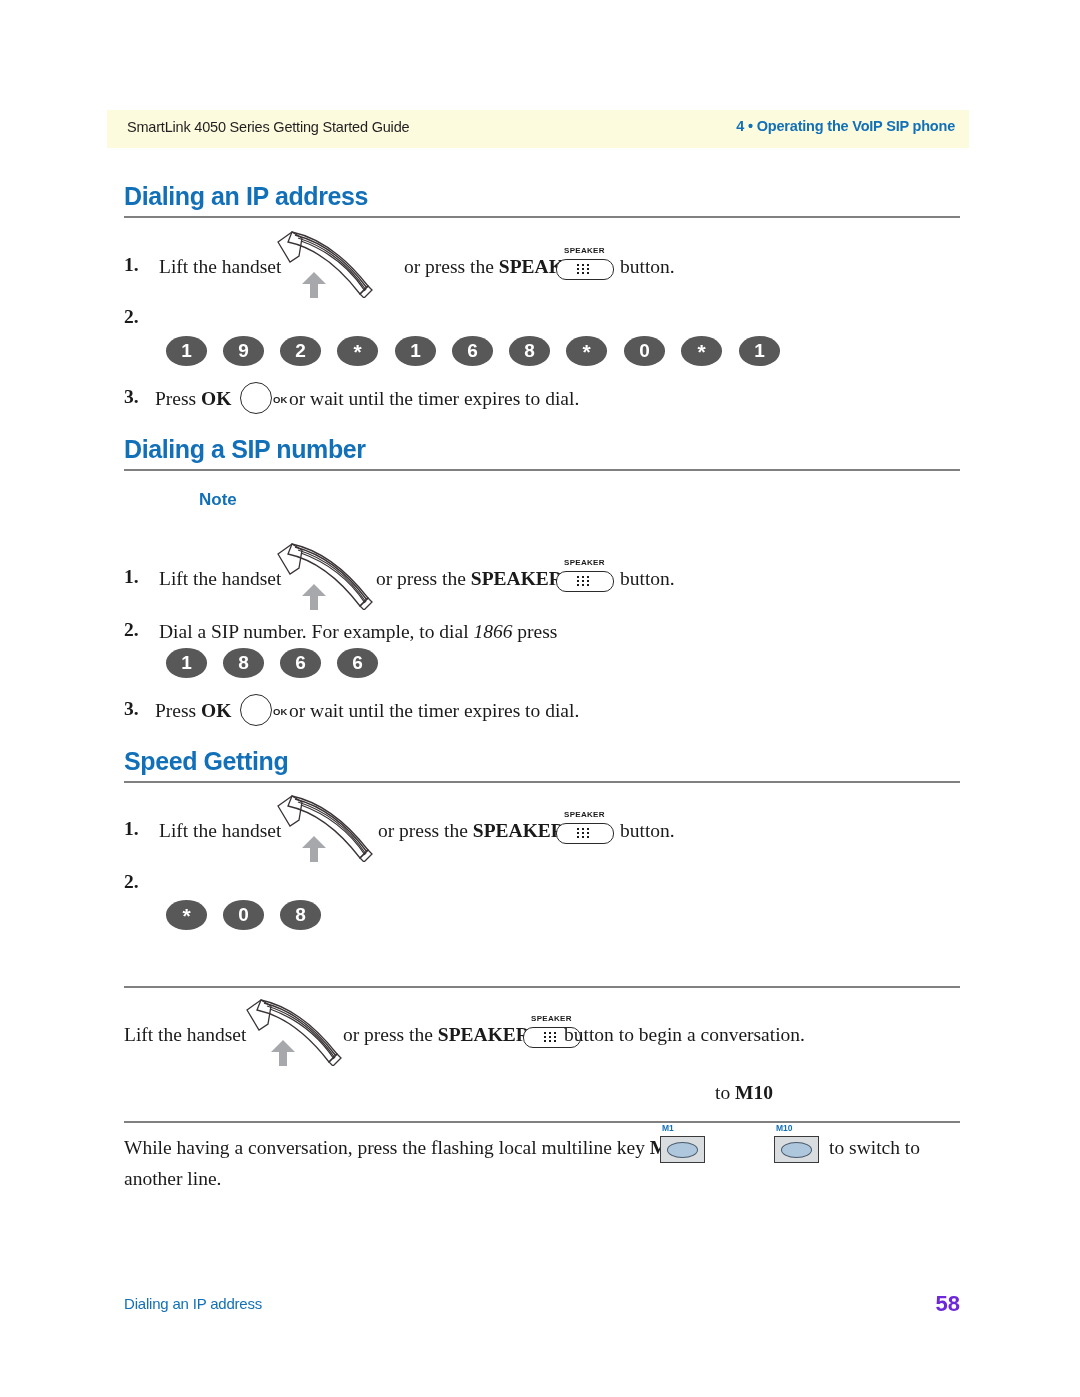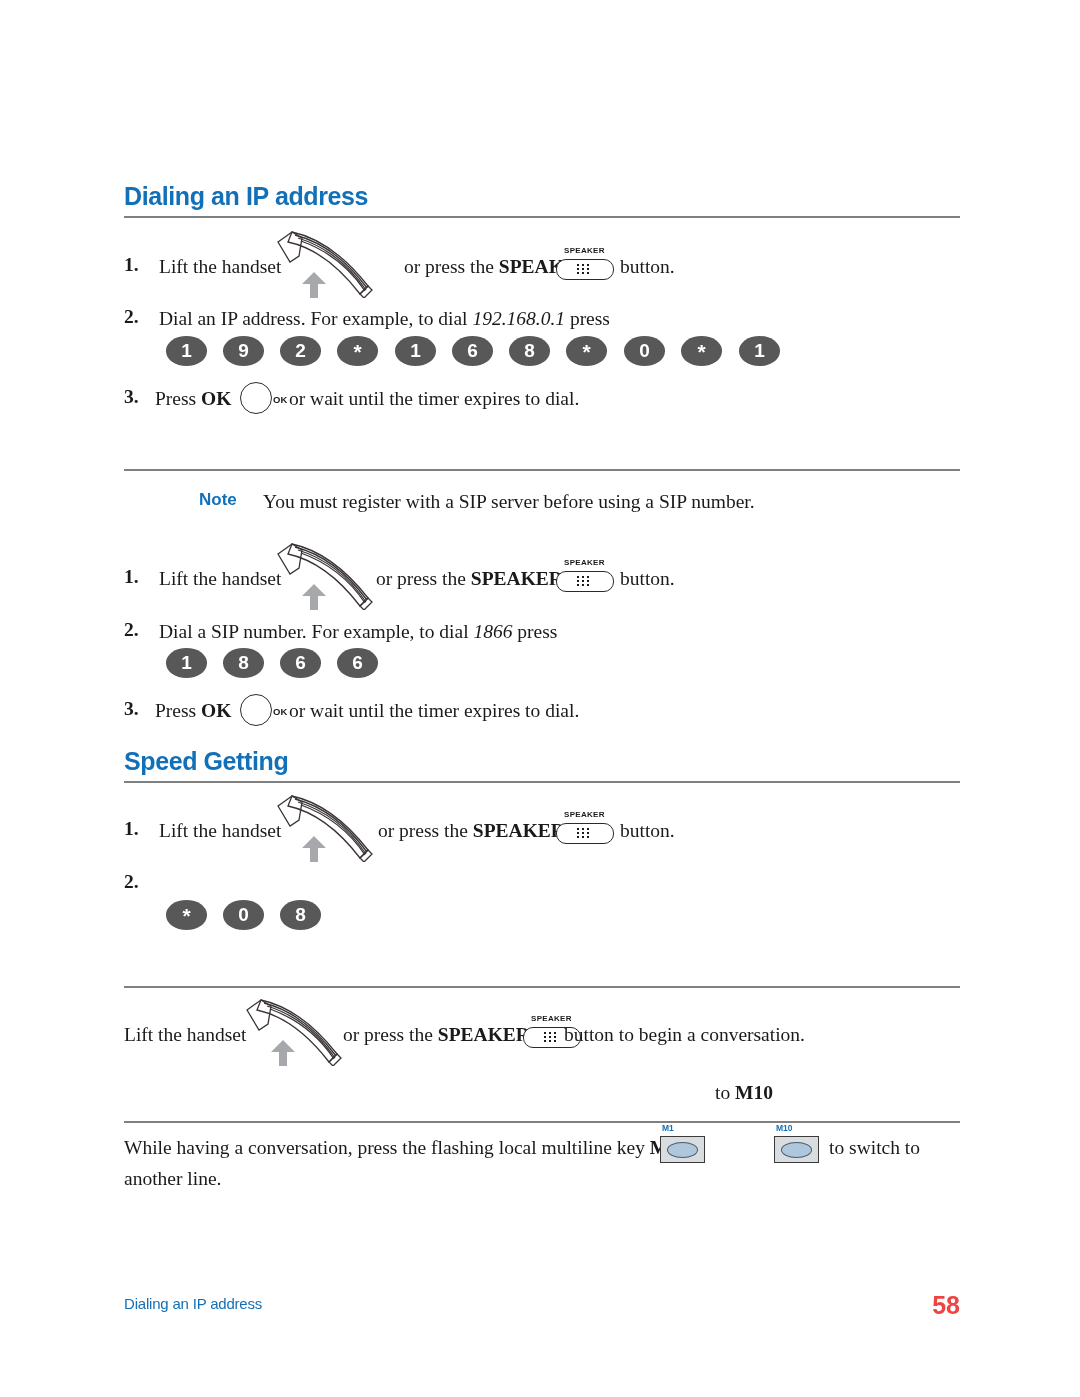--- a/index.html
+++ b/index.html
@@ -216,30 +216,34 @@
     font-size: 15px;
     letter-spacing: -0.2px;
     color: #1270b8;
     white-space: nowrap;
   }
   .footer-page {
     position: absolute;
     right: 120px;
     top: 1291px;
     font-family: "Liberation Sans", sans-serif;
-    font-size: 25px;
-    font-weight: bold;
-    color: #ef4444;
+    font-size: 22px;
+    font-weight: bold;
+    color: #6d28d9;
   }
 </style>
 </head>
 <body>
 
 <div class="page">
 
+  <div class="header-band">
+    <div class="header-left">SmartLink 4050 Series Getting Started Guide</div>
+    <div class="header-right">4 • Operating the VoIP SIP phone</div>
+  </div>
 
   <div class="heading" style="top:182px">Dialing an IP address</div>
   <div class="rule" style="top:216px"></div>
 
   <div class="step-num" style="left:124px; top:254px">1.</div>
   <div class="body-text" style="left:159px; top:254px">Lift the handset</div>
 
   <svg class="handset" style="left:268px; top:228px" width="118" height="70" viewBox="0 0 118 70">
     <g fill="none" stroke="#3a3336" stroke-width="1.3">
       <path d="M10 14 L24 4 L34 10 L31 28 L22 34 Z"></path>
@@ -265,44 +269,43 @@
         <i style="left:5px;top:4px"></i>
         <i style="left:10px;top:4px"></i>
       <i style="left:0;top:8px"></i>
         <i style="left:5px;top:8px"></i>
         <i style="left:10px;top:8px"></i>
     </div>
   </div>
   <div class="body-text" style="left:620px; top:254px">button.</div>
 
   <div class="step-num" style="left:124px; top:306px">2.</div>
-  <div class="body-text" style="left:159px; top:306px"><span>Dial an IP address. For example, to dial </span><span class="ital">192.168.0.1</span><span> press</span></div>
 
   <div class="key" style="left:166px; top:336px">1</div>
   <div class="key" style="left:223px; top:336px">9</div>
   <div class="key" style="left:280px; top:336px">2</div>
   <div class="key star" style="left:337px; top:336px">*</div>
   <div class="key" style="left:395px; top:336px">1</div>
   <div class="key" style="left:452px; top:336px">6</div>
   <div class="key" style="left:509px; top:336px">8</div>
   <div class="key star" style="left:566px; top:336px">*</div>
   <div class="key" style="left:624px; top:336px">0</div>
   <div class="key star" style="left:681px; top:336px">*</div>
   <div class="key" style="left:739px; top:336px">1</div>
 
   <div class="step-num" style="left:124px; top:386px">3.</div>
   <div class="body-text" style="left:155px; top:386px"><span>Press </span><span class="bold">OK</span></div>
   <div class="okkey" style="left:240px; top:382px"></div>
   <div class="ok-label" style="left:273px; top:394px">OK</div>
   <div class="body-text" style="left:289px; top:386px">or wait until the timer expires to dial.</div>
 
+  <div class="heading" style="top:435px">Dialing a SIP number</div>
   <div class="rule" style="top:469px"></div>
 
   <div class="note-label" style="left:199px; top:490px">Note</div>
-  <div class="body-text" style="left:263px; top:489px">You must register with a SIP server before using a SIP number.</div>
 
   <div class="step-num" style="left:124px; top:566px">1.</div>
   <div class="body-text" style="left:159px; top:566px">Lift the handset</div>
 
   <svg class="handset" style="left:268px; top:540px" width="118" height="70" viewBox="0 0 118 70">
     <g fill="none" stroke="#3a3336" stroke-width="1.3">
       <path d="M10 14 L24 4 L34 10 L31 28 L22 34 Z"></path>
       <path d="M24 4 C52 10 78 30 100 58 L92 66 C72 40 48 20 20 14 Z"></path>
       <path d="M27 7 C54 14 79 33 99 60"></path>
       <path d="M30 10 C56 18 80 36 98 62"></path>

